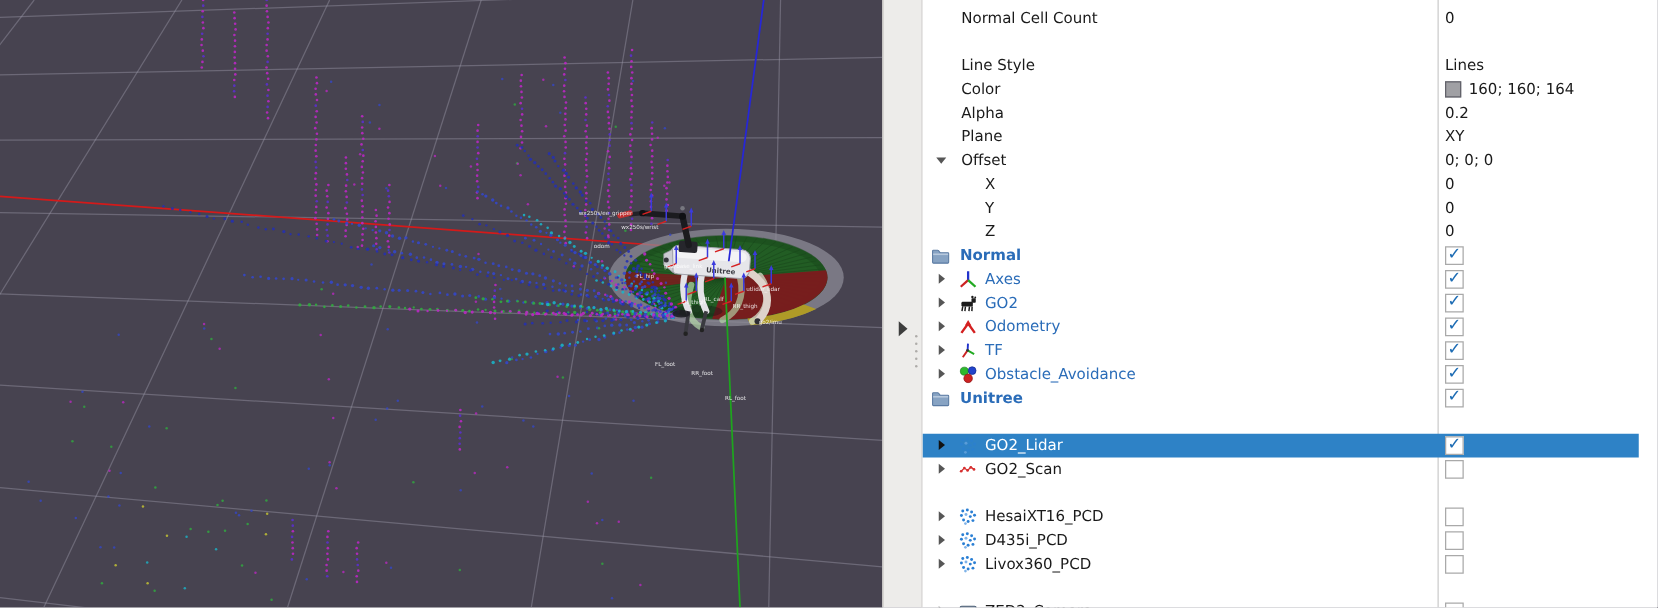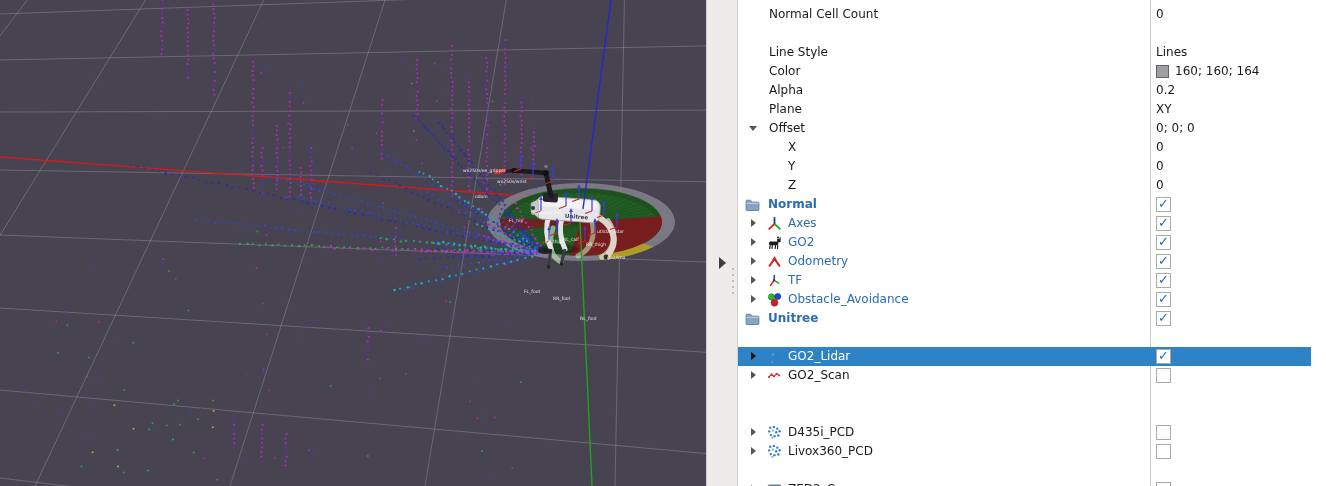--- a/index.html
+++ b/index.html
@@ -1729,20 +1729,28 @@
         </span>
     </div>
     <div class="r disp" style="--i:19">
       <i class="exp"></i>
       <svg class="ricon">
           <use href="#ic-scan"></use>
         </svg>
       <span class="lbl">GO2_Scan</span>
       <span class="cb"></span>
     </div>
+    <div class="r disp" style="--i:21">
+      <i class="exp"></i>
+      <svg class="ricon">
+          <use href="#ic-pcd"></use>
+        </svg>
+      <span class="lbl">HesaiXT16_PCD</span>
+      <span class="cb"></span>
+    </div>
     <div class="r disp" style="--i:22">
       <i class="exp"></i>
       <svg class="ricon">
           <use href="#ic-pcd"></use>
         </svg>
       <span class="lbl">D435i_PCD</span>
       <span class="cb"></span>
     </div>
     <div class="r disp" style="--i:23">
       <i class="exp"></i>

